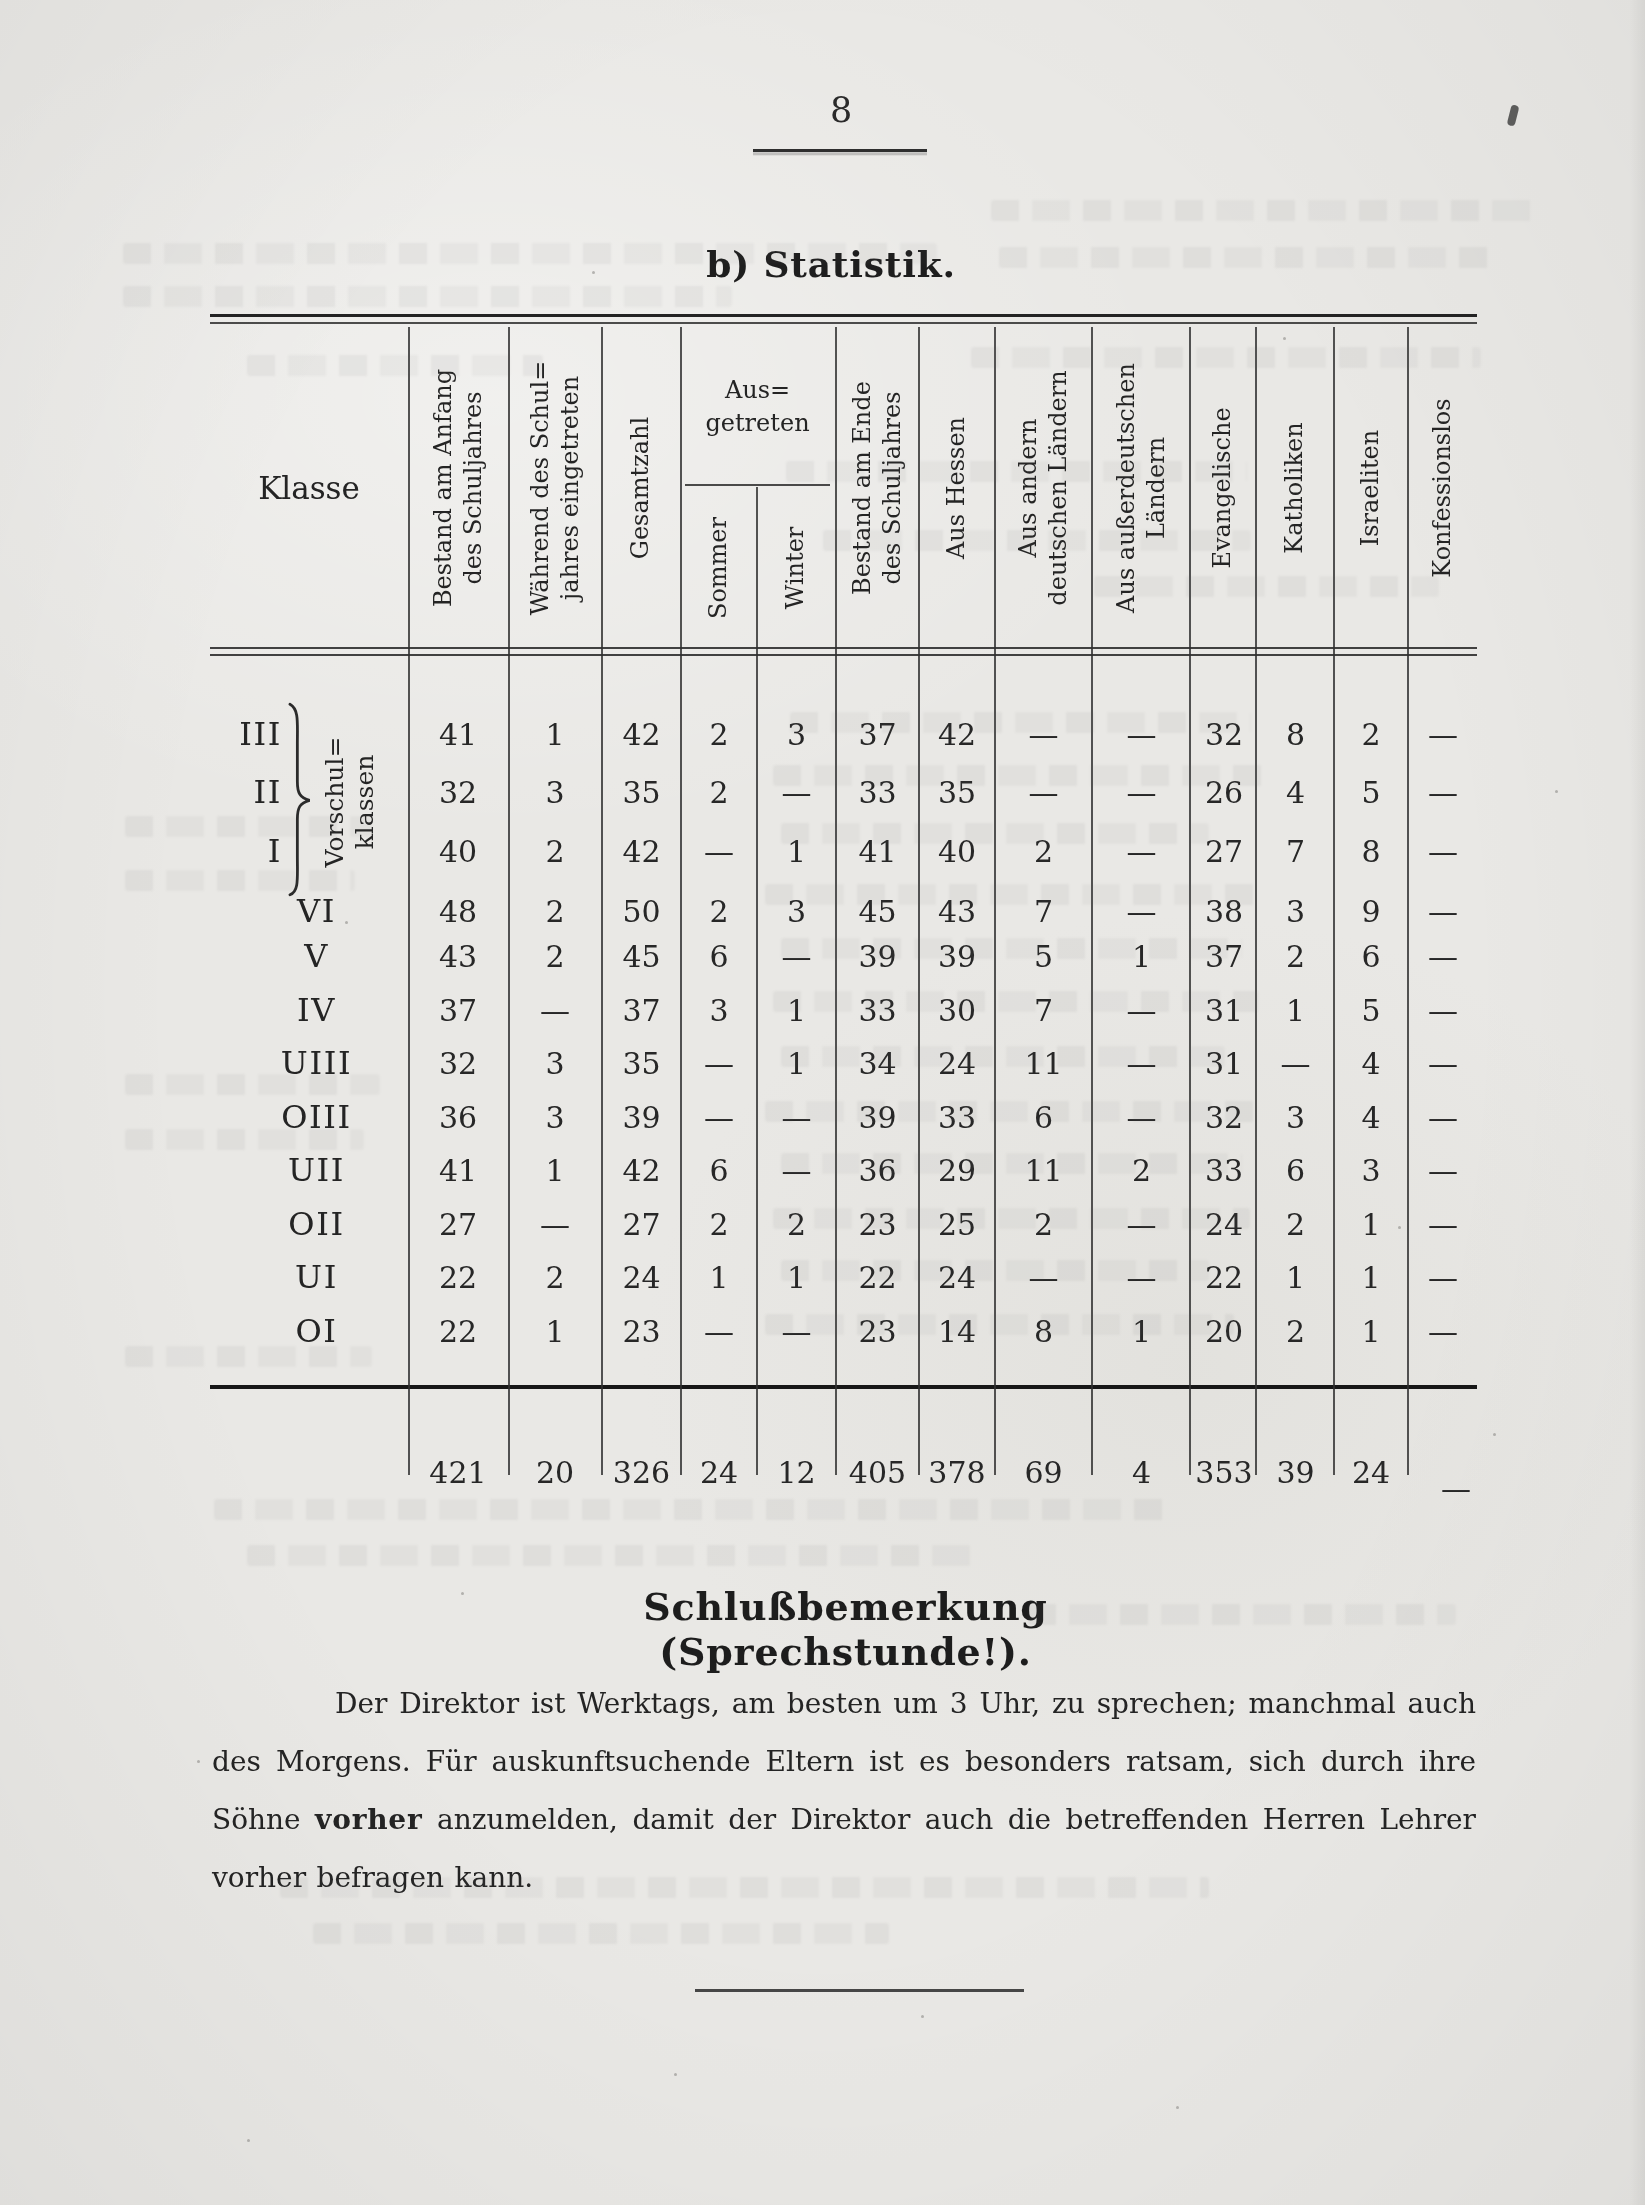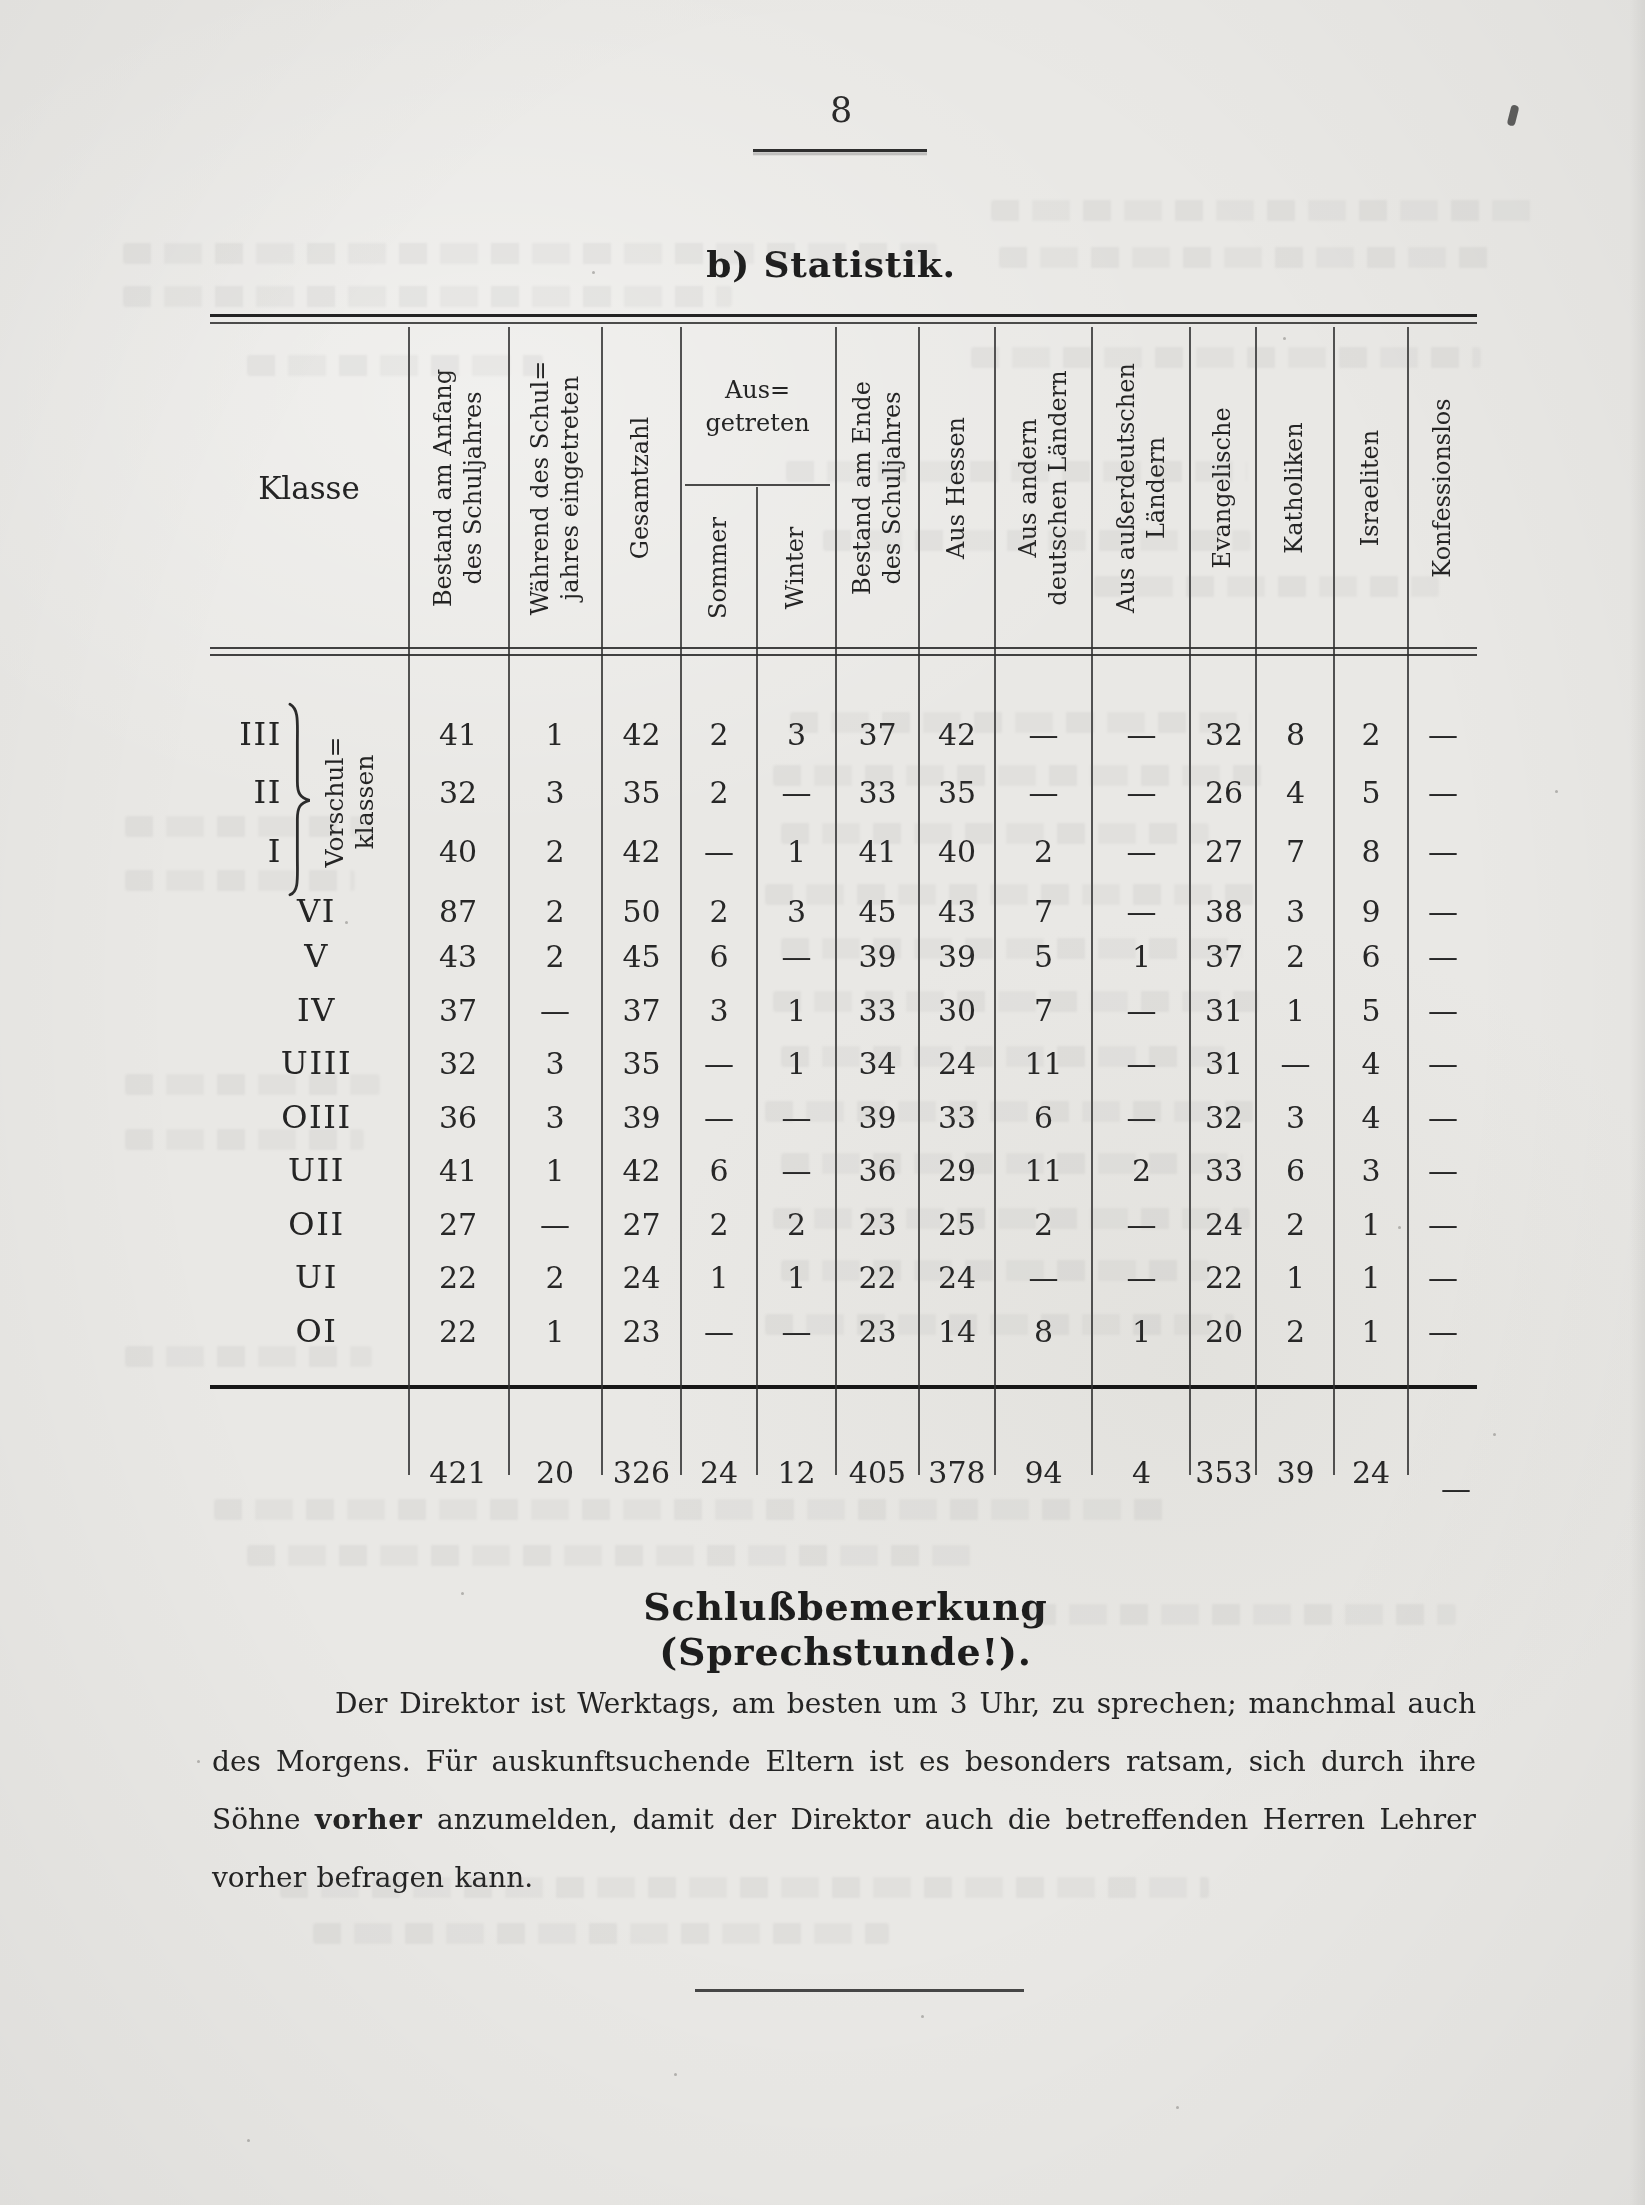--- a/index.html
+++ b/index.html
@@ -220,21 +220,21 @@
       <div class="cell" style="width: 99px;">—</div>
       <div class="cell" style="width: 66px;">27</div>
       <div class="cell" style="width: 77px;">7</div>
       <div class="cell" style="width: 74px;">8</div>
       <div class="cell" style="width: 70px;">—</div>
     </div>
     <div class="row" style="top: 884px;">
       <div class="klasse-cell">
         <span class="kl-center">VI</span>
       </div>
-      <div class="cell" style="width: 100px;">87</div>
+      <div class="cell" style="width: 100px;">48</div>
       <div class="cell" style="width: 94px;">2</div>
       <div class="cell" style="width: 79px;">50</div>
       <div class="cell" style="width: 76px;">2</div>
       <div class="cell" style="width: 79px;">3</div>
       <div class="cell" style="width: 83px;">45</div>
       <div class="cell" style="width: 76px;">43</div>
       <div class="cell" style="width: 97px;">7</div>
       <div class="cell" style="width: 99px;">—</div>
       <div class="cell" style="width: 66px;">38</div>
       <div class="cell" style="width: 77px;">3</div>
@@ -387,21 +387,21 @@
     </div>
     <div class="row" style="top: 1445px;">
       <div class="klasse-cell"></div>
       <div class="cell" style="width: 100px;">421</div>
       <div class="cell" style="width: 94px;">20</div>
       <div class="cell" style="width: 79px;">326</div>
       <div class="cell" style="width: 76px;">24</div>
       <div class="cell" style="width: 79px;">12</div>
       <div class="cell" style="width: 83px;">405</div>
       <div class="cell" style="width: 76px;">378</div>
-      <div class="cell" style="width: 97px;">94</div>
+      <div class="cell" style="width: 97px;">69</div>
       <div class="cell" style="width: 99px;">4</div>
       <div class="cell" style="width: 66px;">353</div>
       <div class="cell" style="width: 77px;">39</div>
       <div class="cell" style="width: 74px;">24</div>
       <div class="cell dash-shift" style="width: 70px;">—</div>
     </div>
     <div class="ghost" style="left: 123px; top: 243px; width: 814px;"></div>
     <div class="ghost" style="left: 123px; top: 286px; width: 609px;"></div>
     <div class="ghost" style="left: 991px; top: 200px; width: 543px;"></div>
     <div class="ghost" style="left: 999px; top: 247px; width: 494px;"></div>

